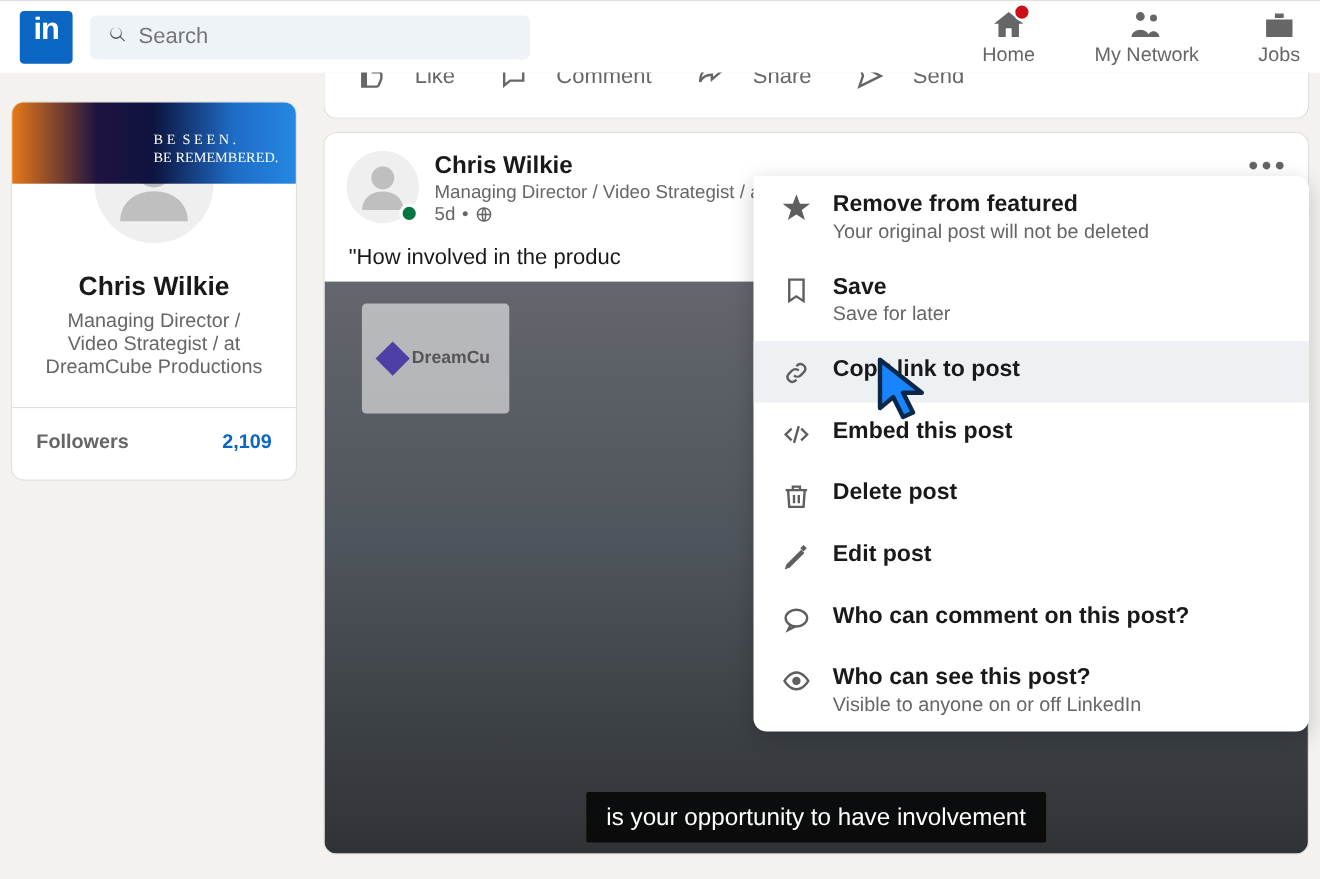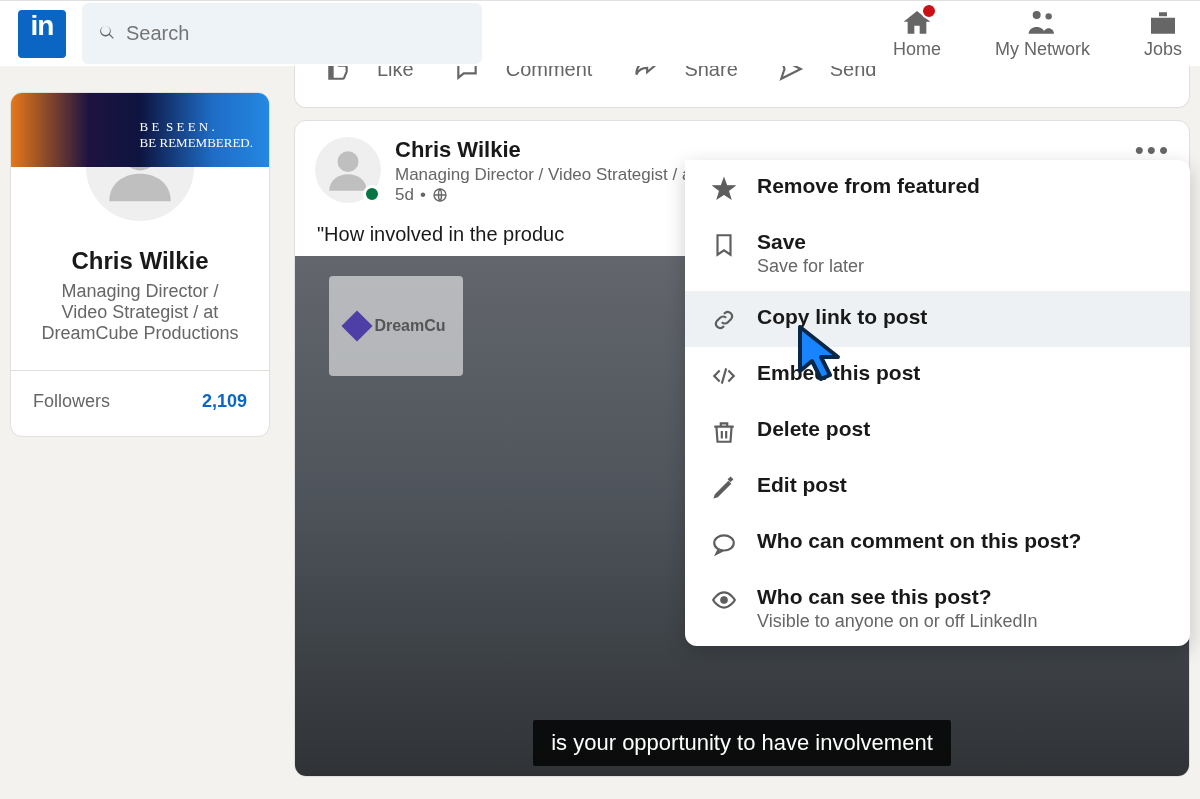--- a/index.html
+++ b/index.html
@@ -1,41 +1,41 @@
 <!DOCTYPE html>
 <html><head>
   <meta charset="utf-8">
   <style>
     * { margin:0; padding:0; box-sizing:border-box; }
     body { font-family:-apple-system,BlinkMacSystemFont,"Segoe UI",Arial,sans-serif; background:#f3f2ef; color:rgba(0,0,0,.9); width:1200px; height:799px; overflow:hidden; }
     
     .header { background:#fff; border-top:1px solid #e0e0e0; height:66px; display:flex; align-items:center; padding:0 18px; gap:8px; }
     .logo { width:48px; height:48px; background:#0a66c2; border-radius:4px; display:flex; align-items:flex-start; justify-content:center; color:#fff; font-weight:700; font-size:28px; letter-spacing:-1px; flex-shrink:0; }
     .logo span { display:inline-block; padding-bottom:4px;}
-    .search-wrap { background:#eef3f8; border-radius:6px; display:flex; align-items:center; width:400px; height:61px; padding:0 16px; gap:10px; margin-left:8px;}
+    .search-wrap { background:#eef3f8; border-radius:6px; display:flex; align-items:center; width:400px; height:40px; padding:0 16px; gap:10px; margin-left:8px;}
     .search-wrap svg { width:18px; height:18px; fill:#606060; }
     .search-input { border:none; background:transparent; font-size:20px; color:#666; outline:none; flex:1; }
     .nav { margin-left:auto; display:flex; gap:54px; align-items:center; padding-right:0;}
     .nav-item { display:flex; flex-direction:column; align-items:center; gap:0px; color:#666; font-size:18px; position:relative;}
     .nav-item svg { width:32px; height:32px; fill:#666; }
     .nav-item .badge { position:absolute; top:-4px; right:4px; width:16px; height:16px; background:#cc1016; border:2px solid #fff; border-radius:50%; }
     
     .content { display:flex; padding:0 10px; gap:24px; margin-top:26px; align-items:flex-start;}
     
     .side-card { width:260px; background:#fff; border:1px solid #e0dfdc; border-radius:12px; overflow:hidden; flex-shrink:0;}
     .cover { height:74px; background:linear-gradient(90deg,#e67817 0%,#1e1340 30%,#0e143f 50%,#1e6cc6 78%,#2488e2 100%); position:relative;}
     .cover-text { position:absolute; right:16px; top:26px; color:#fff; font-family:cursive; font-size:13px; white-space:pre; text-align:left;}
     .avatar-wrap { display:flex; justify-content:center; margin-top:-56px;}
     .avatar { width:112px; height:112px; border-radius:50%; background:#efefef; border:2px solid #fff; overflow:hidden; display:flex; align-items:center; justify-content:center;}
     .avatar svg { width:82px; height:82px; fill:#bfbfbf;}
     .profile-name { text-align:center; font-size:24px; font-weight:600; margin-top:24px; color:#191919;}
     .profile-headline { text-align:center; font-size:18px; color:#666; padding:6px 28px 26px;}
     .divider { height:1px; background:#e0dfdc;}
     .followers-row { display:flex; justify-content:space-between; padding:20px 22px 24px; font-size:18px;}
-    .followers-label{ color:#666; font-weight:400;}
+    .followers-label{ color:#666; font-weight:700;}
     .followers-count { color:#0a66c2; font-weight:600;}
     
     .feed { flex:1; position:relative; }
     .prev-card { background:#fff; border:1px solid #e0dfdc; border-radius:0 0 12px 12px; border-top:none; height:42px; margin-top:-26px; display:flex; align-items:flex-start; gap:40px; padding:0 30px; overflow:hidden;}
     .prev-action { display:flex; gap:26px; color:#666; font-size:20px; align-items:center; margin-top:-10px;}
     .prev-action svg{ width:26px; height:26px; fill:#666;}
     .post { background:#fff; border:1px solid #e0dfdc; border-radius:12px; margin-top:12px; overflow:hidden;}
     .post-header { padding:16px 20px 0; display:flex; gap:14px; position:relative;}
     .post-avatar { width:66px; height:66px; border-radius:50%; background:#efefef; position:relative; display:flex; align-items:center; justify-content:center; flex-shrink:0;}
     .post-avatar svg{ width:50px; height:50px; fill:#bfbfbf;}
@@ -191,20 +191,21 @@
 
     <div class="menu">
       <div class="menu-item">
         <span class="menu-icon">
             <svg viewBox="0 0 24 24">
               <path d="M12 2l2.6 7H22l-6 4.6 2.3 7.4L12 17l-6.3 4 2.3-7.4L2 9h7.4z"></path>
             </svg>
           </span>
         <div class="menu-text">
             <div class="title">Remove from featured</div>
+            <div class="sub">Your original post will not be deleted</div>
           </div>
       </div>
       <div class="menu-item">
         <span class="menu-icon">
             <svg viewBox="0 0 24 24">
               <path d="M6 3h12v18l-6-4-6 4z" fill="none" stroke-width="2"></path>
             </svg>
           </span>
         <div class="menu-text">
             <div class="title">Save</div>

